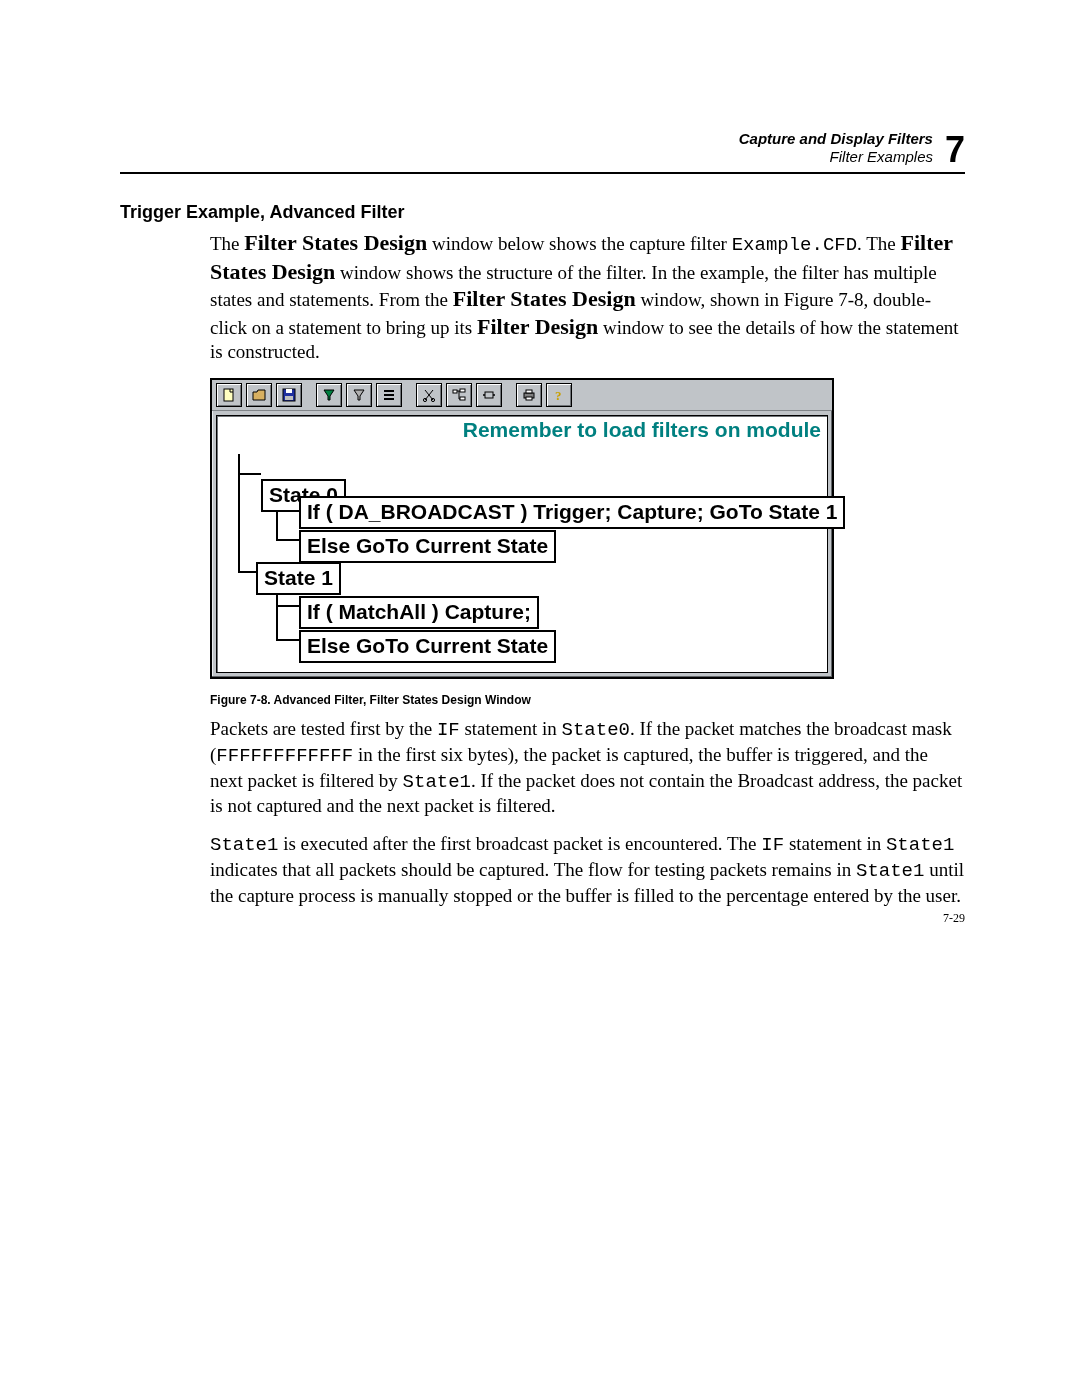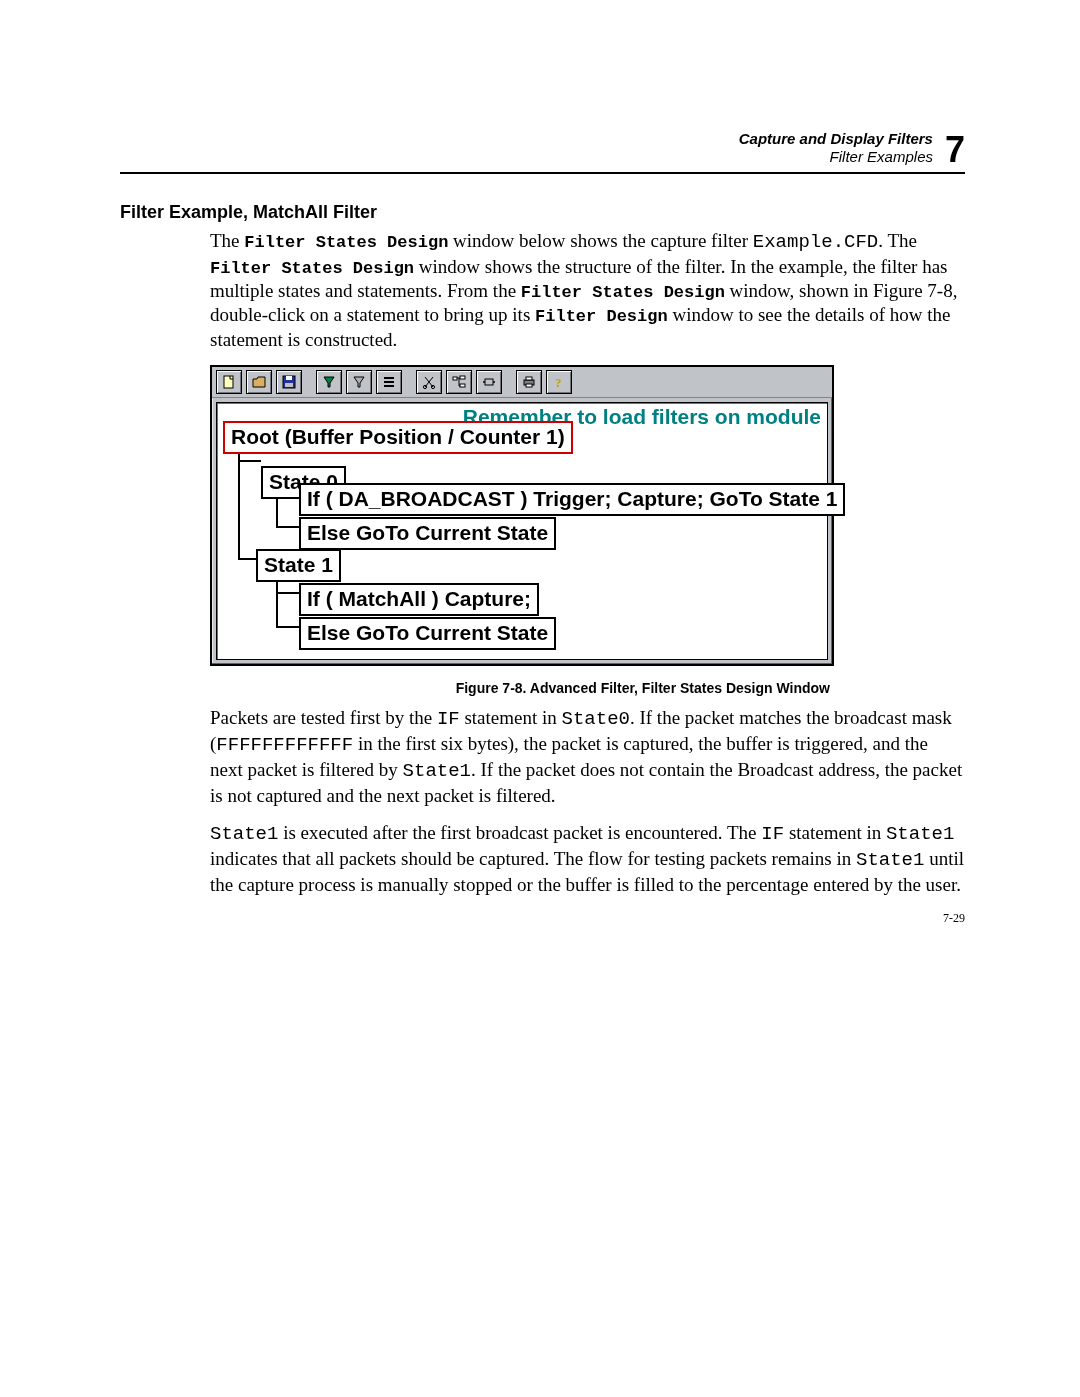--- a/index.html
+++ b/index.html
@@ -50,21 +50,21 @@
     font-size: 18px;
     font-weight: bold;
     margin: 0 0 6px 0;
   }
   p.body {
     font-size: 19px;
     line-height: 1.25;
     margin: 0 0 14px 90px;  
     text-align: left;
   }
-  .sans-bold { font-family: Liberation Mono, monospace; font-weight: bold; font-size: 17px; }
+  .sans-bold { font-family: Liberation Serif, serif; font-weight: bold; font-size: 22px; }
   .mono { font-family: "Courier New", Courier, monospace; font-size: 19px; }
 
   
   .figwrap { margin-left: 90px; }
 
   .win {
     width: 620px;
     border: 2px solid #000;
     background: #c0c4c8;
     box-shadow: inset -1px -1px 0 #606468, inset 1px 1px 0 #e8ecef;
@@ -117,23 +117,23 @@
     padding: 2px 6px 3px 6px;
     white-space: nowrap;
   }
   .box.root {
     border-color: #d00000;
     color: #000;
   }
 
   .figcaption {
     font-family: Arial, Helvetica, sans-serif;
-    font-size: 14px;
-    font-weight: bold;
-    text-align: right;
+    font-size: 12px;
+    font-weight: bold;
+    text-align: left;
     margin: 14px 0 10px 0;
     width: 620px;
   }
 
   .pagenum {
     position: absolute;
     right: 115px;
     bottom: 244px;
     font-family: "Times New Roman", Times, serif;
     font-size: 12px;
@@ -145,21 +145,21 @@
 <div class="page">
 
   <div class="rh">
     <div class="rh-text">
       <div class="line1">Capture and Display Filters</div>
       <div class="line2">Filter Examples</div>
     </div>
     <div class="rh-num">7</div>
   </div>
 
-  <h4 class="section">Filter Example, MatchAll Filter</h4>
+  <h4 class="section">Trigger Example, Advanced Filter</h4>
 
   <p class="body">
     <span>The </span><span class="sans-bold">Filter States Design</span><span> window below shows the capture filter </span><span class="mono">Example.CFD</span><span>. The </span><span class="sans-bold">Filter States Design</span><span> window shows the structure of the filter. In the example, the filter has multiple states and statements. From the </span><span class="sans-bold">Filter States Design</span><span> window, shown in Figure 7-8, double-click on a statement to bring up its </span><span class="sans-bold">Filter Design</span><span> window to see the details of how the statement is constructed.</span>
   </p>
 
   <div class="figwrap">
     <div class="win">
 
       <div class="tbar">
         <span class="tbtn">
@@ -240,23 +240,20 @@
 
         <svg width="610" height="256" style="position:absolute;left:0;top:0">
           <path d="M22 38 V58 H44" stroke="#000" fill="none" stroke-width="2"></path>
           <path d="M22 38 V156 H44" stroke="#000" fill="none" stroke-width="2"></path>
           <path d="M60 70 V90 H82" stroke="#000" fill="none" stroke-width="2"></path>
           <path d="M60 70 V124 H82" stroke="#000" fill="none" stroke-width="2"></path>
           <path d="M60 168 V190 H82" stroke="#000" fill="none" stroke-width="2"></path>
           <path d="M60 168 V224 H82" stroke="#000" fill="none" stroke-width="2"></path>
         </svg>
 
-        <div class="box root" style="left:6px; top:18px;">
-          <span>Root (Buffer Position / Counter 1)</span>
-        </div>
 
         <div class="box" style="left:44px; top:63px;">
           <span>State 0</span>
         </div>
         <div class="box" style="left:82px; top:80px;">
           <span>If ( DA_BROADCAST )  Trigger;  Capture; GoTo State 1</span>
         </div>
         <div class="box" style="left:82px; top:114px;">
           <span>Else GoTo Current State</span>
         </div>

